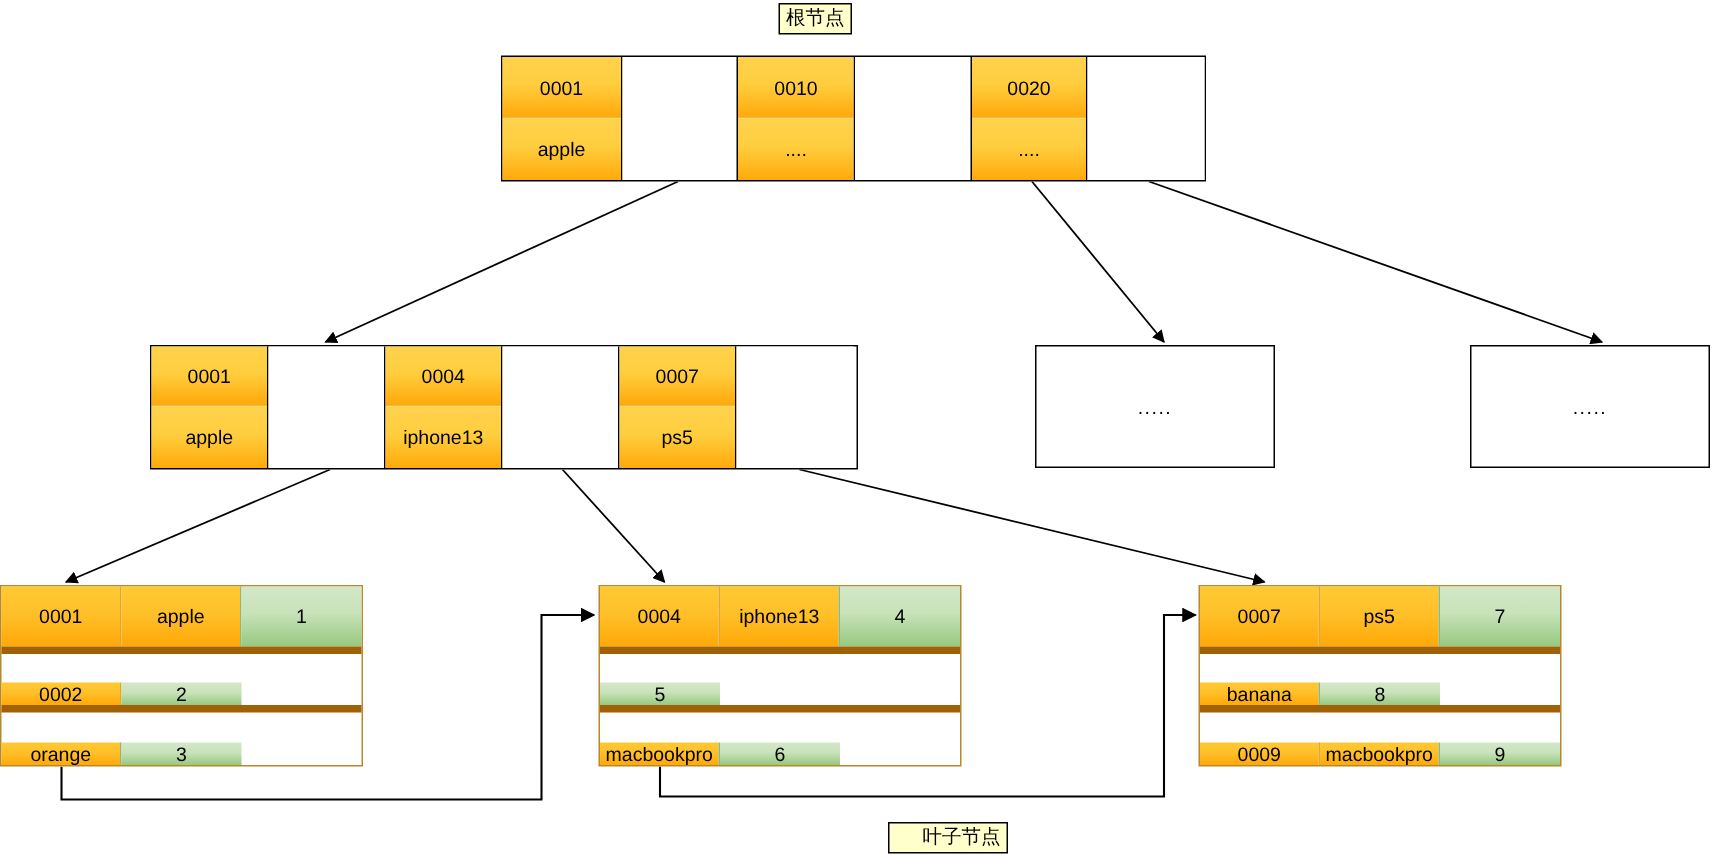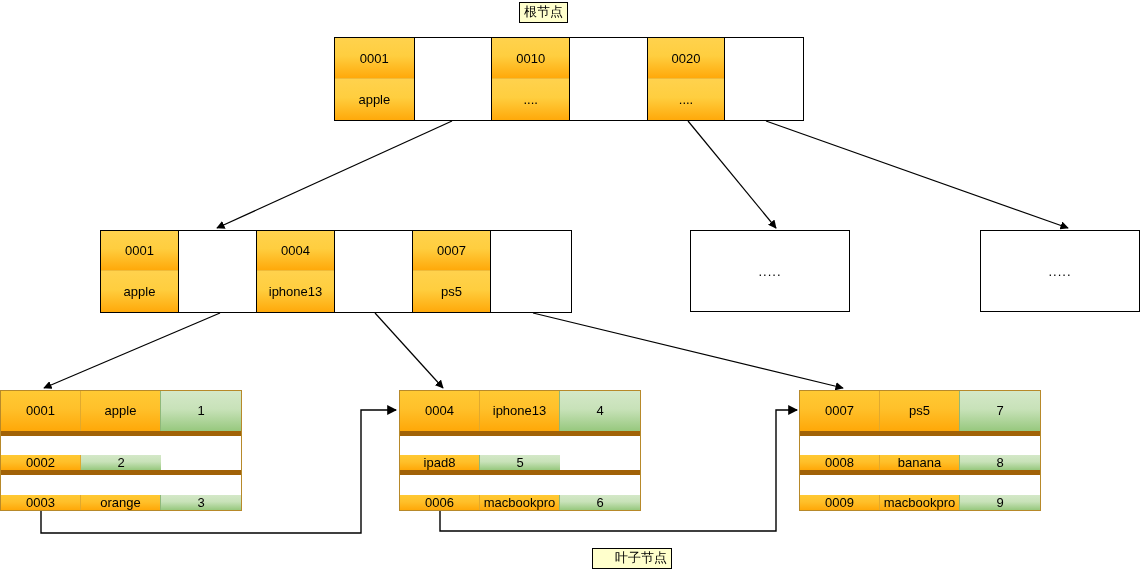--- a/index.html
+++ b/index.html
@@ -205,51 +205,47 @@
     <div class="leaf-row">
       <div class="leaf-cell c-id">0001</div>
       <div class="leaf-cell c-name">apple</div>
       <div class="leaf-cell c-val">1</div>
     </div>
     <div class="leaf-row">
       <div class="leaf-cell c-id">0002</div>
       <div class="leaf-cell c-val">2</div>
     </div>
     <div class="leaf-row">
-      <div class="leaf-cell c-id">0003</div>
       <div class="leaf-cell c-name">orange</div>
       <div class="leaf-cell c-val">3</div>
     </div>
   </div>
 
   <div class="leaf-node" style="left:399px; top:390px; width:242px; height:121px;">
     <div class="leaf-row">
       <div class="leaf-cell c-id">0004</div>
       <div class="leaf-cell c-name">iphone13</div>
       <div class="leaf-cell c-val">4</div>
     </div>
     <div class="leaf-row">
-      <div class="leaf-cell c-name">ipad8</div>
       <div class="leaf-cell c-val">5</div>
     </div>
     <div class="leaf-row">
-      <div class="leaf-cell c-id">0006</div>
       <div class="leaf-cell c-name">macbookpro</div>
       <div class="leaf-cell c-val">6</div>
     </div>
   </div>
 
   <div class="leaf-node" style="left:799px; top:390px; width:242px; height:121px;">
     <div class="leaf-row">
       <div class="leaf-cell c-id">0007</div>
       <div class="leaf-cell c-name">ps5</div>
       <div class="leaf-cell c-val">7</div>
     </div>
     <div class="leaf-row">
-      <div class="leaf-cell c-id">0008</div>
       <div class="leaf-cell c-name">banana</div>
       <div class="leaf-cell c-val">8</div>
     </div>
     <div class="leaf-row">
       <div class="leaf-cell c-id">0009</div>
       <div class="leaf-cell c-name">macbookpro</div>
       <div class="leaf-cell c-val">9</div>
     </div>
   </div>
 

